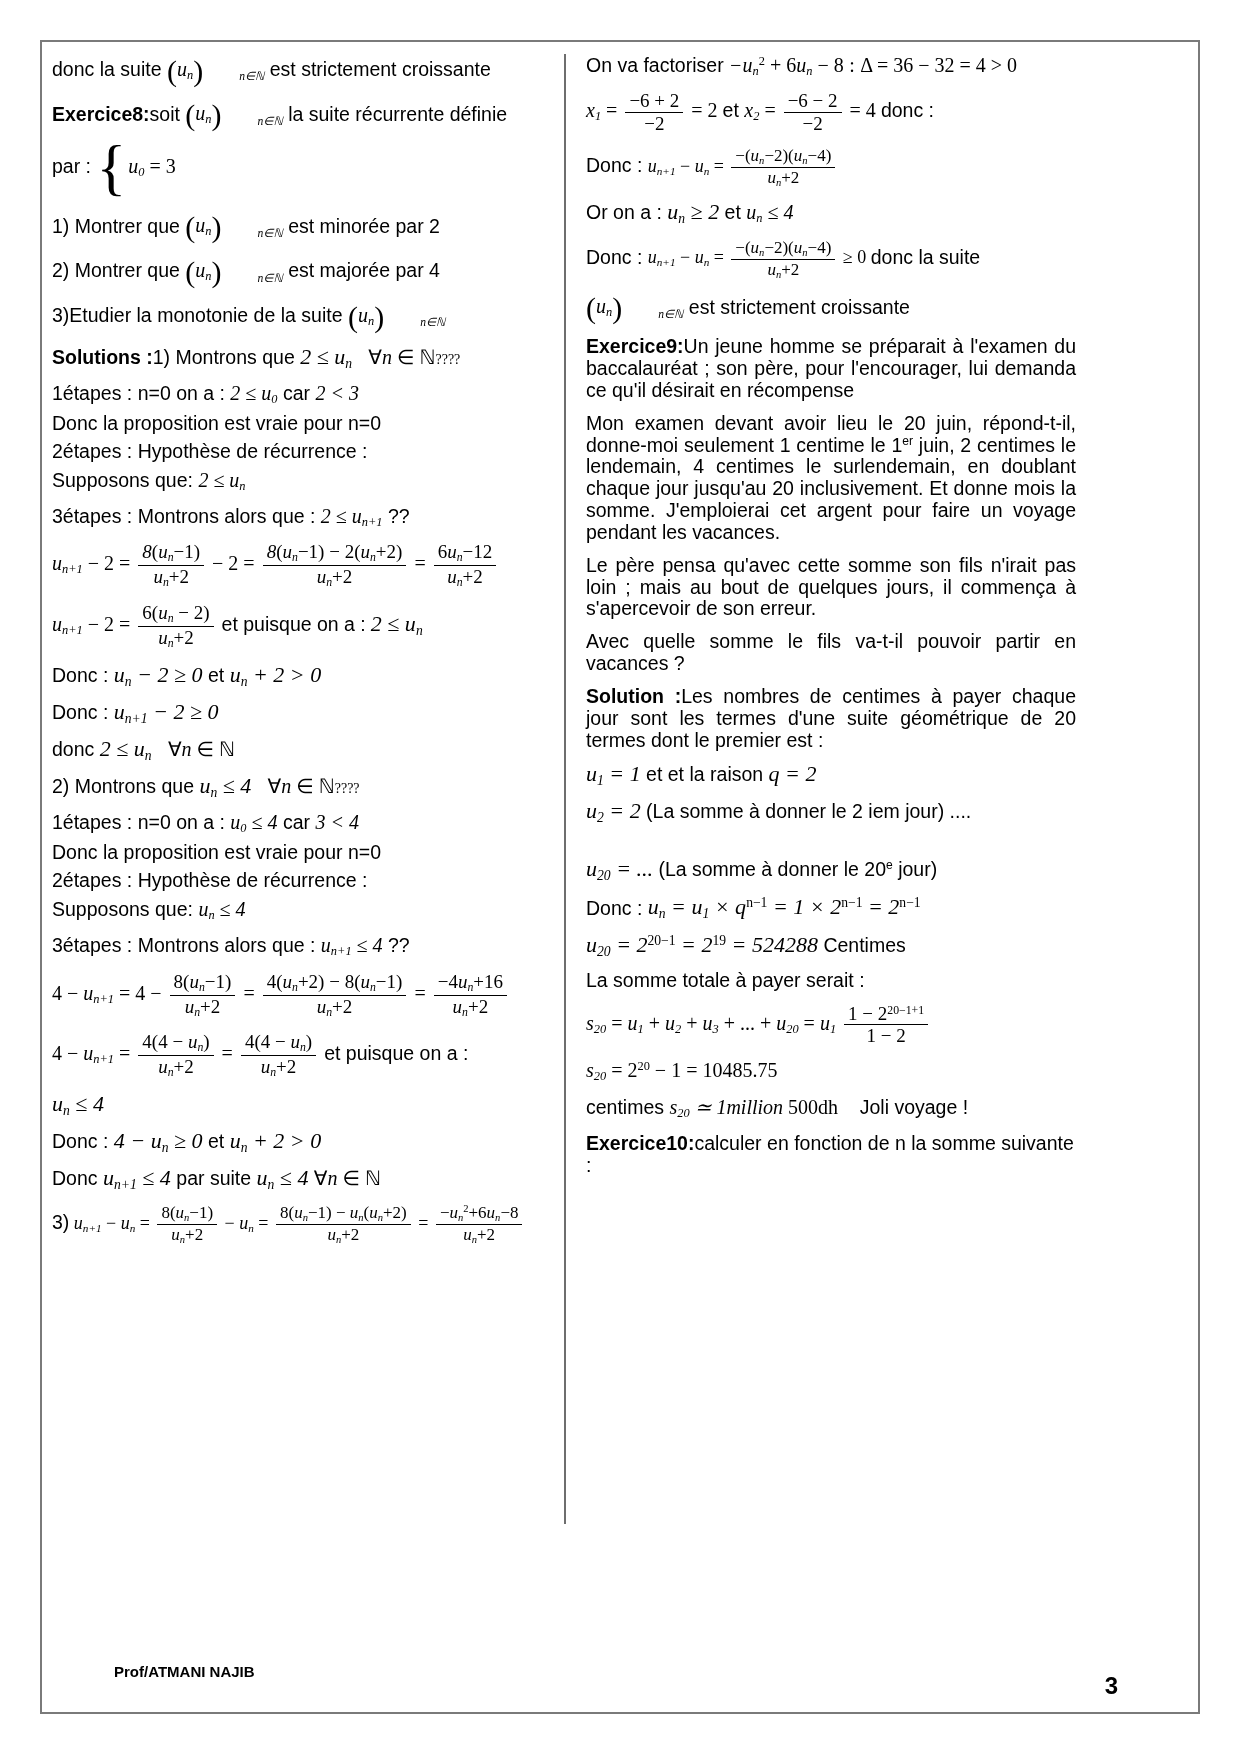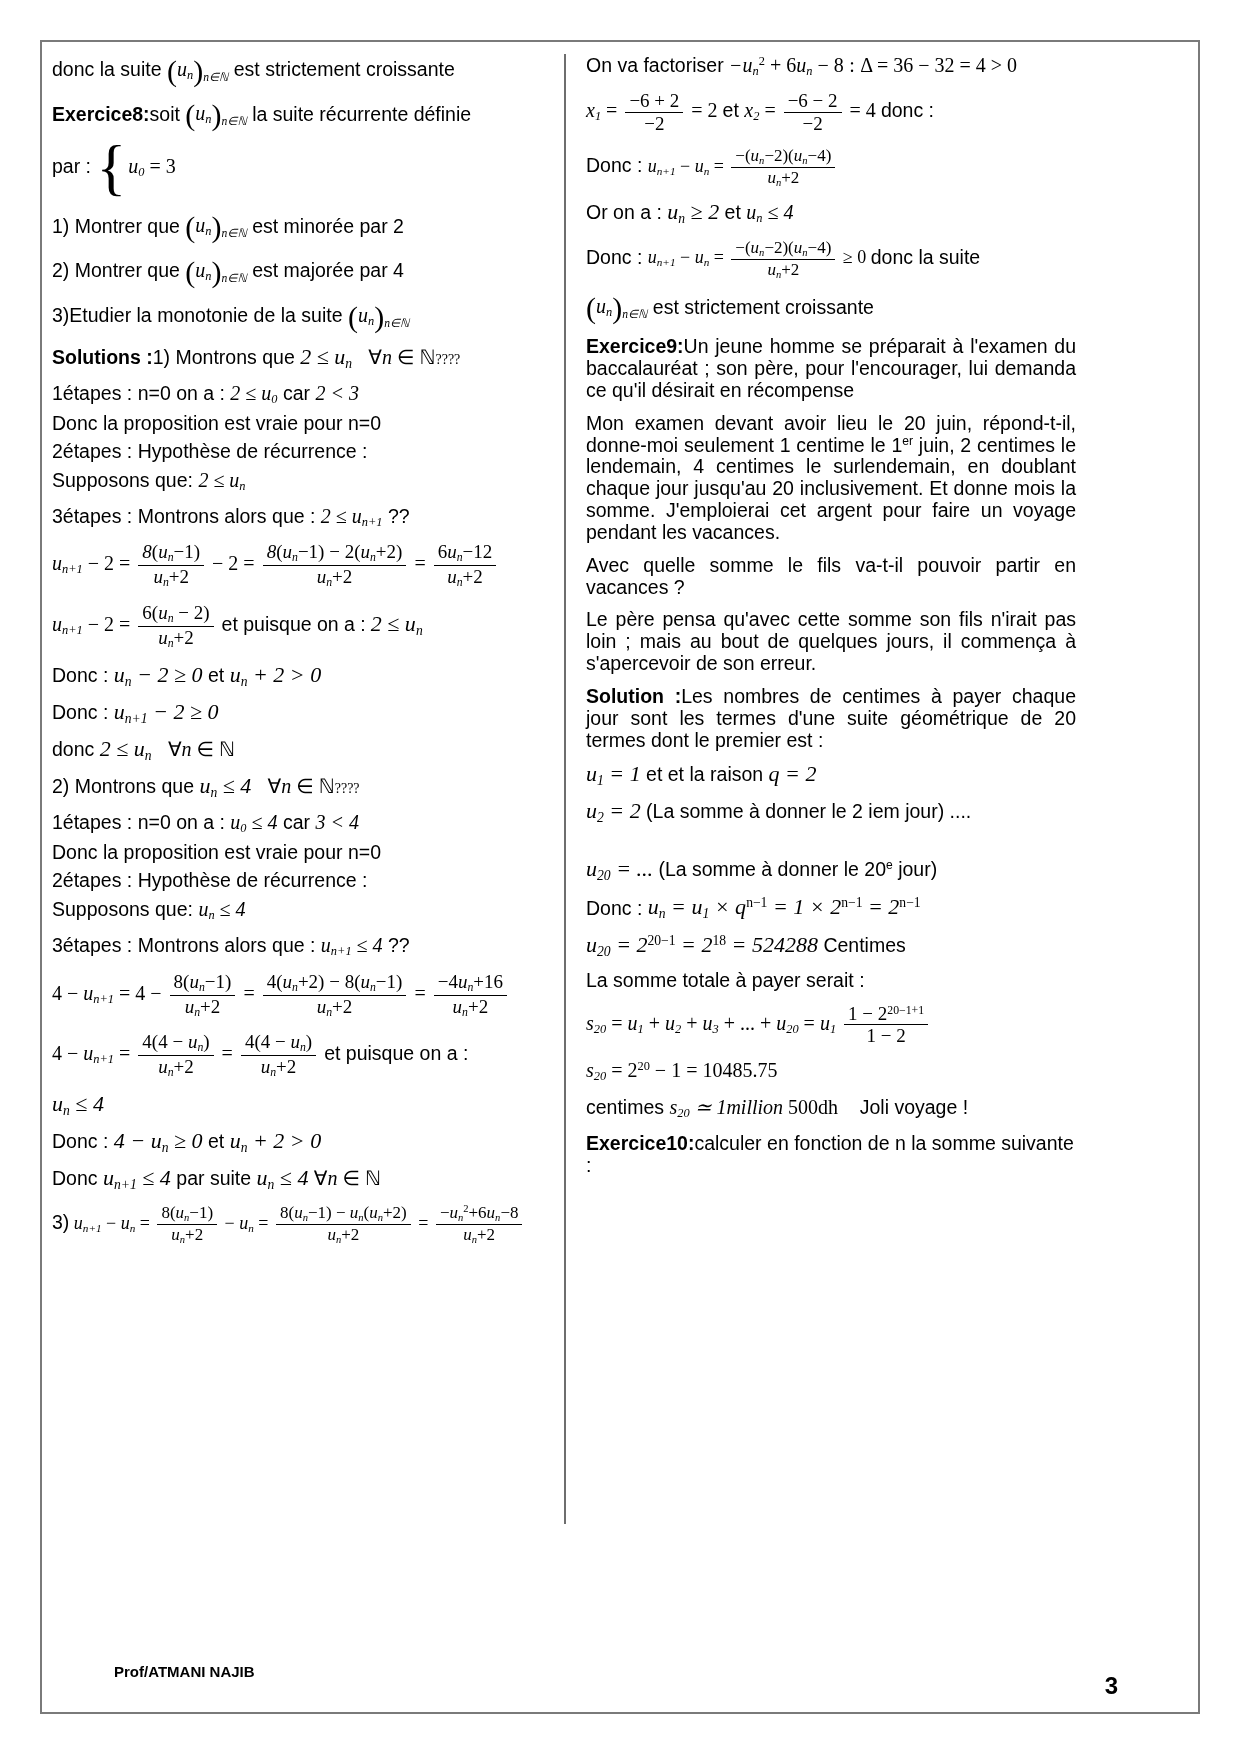--- a/index.html
+++ b/index.html
@@ -91,20 +91,21 @@
   }
   .seq .par {
     font-size: 1.5em;
     font-style: normal;
     vertical-align: -0.18em;
   }
   .seq .idx {
     font-size: 0.58em;
     vertical-align: -0.42em;
     font-style: italic;
+    padding-left: 36px;
   }
   
   .frac {
     display: inline-block;
     vertical-align: middle;
     text-align: center;
     font-family: "Liberation Serif", serif;
     font-style: italic;
     font-size: 19px;
     line-height: 1.15;
@@ -448,23 +449,23 @@
       </div>
 
       <div class="line just">
         <span class="b">Exercice9:</span><span>Un jeune homme se préparait à l'examen du baccalauréat ; son père, pour l'encourager, lui demanda ce qu'il désirait en récompense</span>
       </div>
 
       <div class="line just">
         <span>Mon examen devant avoir lieu le 20 juin, répond-t-il, donne-moi seulement 1 centime le 1</span><sup>er</sup><span> juin, 2 centimes le lendemain, 4 centimes le surlendemain, en doublant chaque jour jusqu'au 20 inclusivement. Et donne mois la somme. J'emploierai cet argent pour faire un voyage pendant les vacances.</span>
       </div>
 
+      <div class="line just">Le père pensa qu'avec cette somme son fils n'irait pas loin ; mais au bout de quelques jours, il commença à s'apercevoir de son erreur.</div>
+
       <div class="line just">Avec quelle somme le fils va-t-il pouvoir partir en vacances ?</div>
-
-      <div class="line just">Le père pensa qu'avec cette somme son fils n'irait pas loin ; mais au bout de quelques jours, il commença à s'apercevoir de son erreur.</div>
 
       <div class="line just">
         <span class="b">Solution :</span><span>Les nombres de centimes à payer chaque jour sont les termes d'une suite géométrique de 20 termes dont le premier est :</span>
       </div>
 
       <div class="line">
         <span class="m mbig">u<sub>1</sub> = 1</span>
         <span>et et la raison</span>
         <span class="m mbig">q = 2</span>
       </div>
@@ -478,21 +479,21 @@
         <span class="m mbig">u<sub>20</sub> = ...</span>
         <span>(La somme à donner le 20</span><sup>e</sup><span> jour)</span>
       </div>
 
       <div class="line">
         <span>Donc :</span>
         <span class="m mbig">u<sub>n</sub> = u<sub>1</sub> × q<sup class="mn">n−1</sup> = 1 × 2<sup class="mn">n−1</sup> = 2<sup class="mn">n−1</sup></span>
       </div>
 
       <div class="line">
-        <span class="m mbig">u<sub>20</sub> = 2<sup class="mn">20−1</sup> = 2<sup class="mn">18</sup> = 524288</span>
+        <span class="m mbig">u<sub>20</sub> = 2<sup class="mn">20−1</sup> = 2<sup class="mn">19</sup> = 524288</span>
         <span>Centimes</span>
       </div>
 
       <div class="line">La somme totale à payer serait :</div>
 
       <div class="eq-block">
         s<sub>20</sub> <span class="mn">=</span> u<sub>1</sub> <span class="mn">+</span> u<sub>2</sub> <span class="mn">+</span> u<sub>3</sub> <span class="mn">+ ... +</span> u<sub>20</sub> <span class="mn">=</span> u<sub>1</sub>
         <span class="frac">
           <span class="num mn">1 − 2<sup>20−1+1</sup></span>
           <span class="den mn">1 − 2</span>

